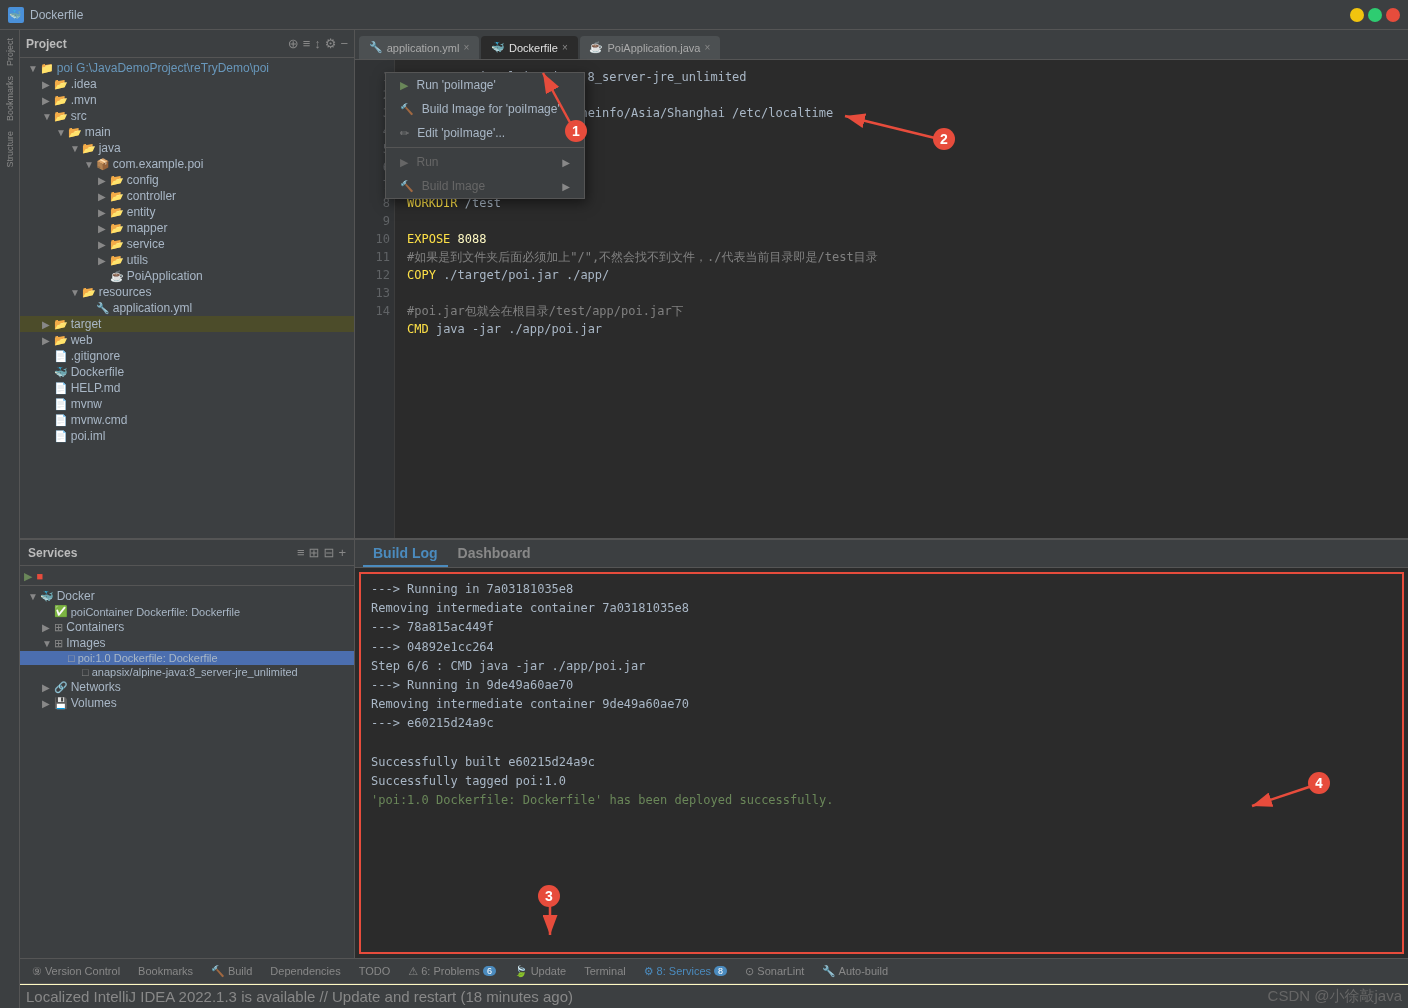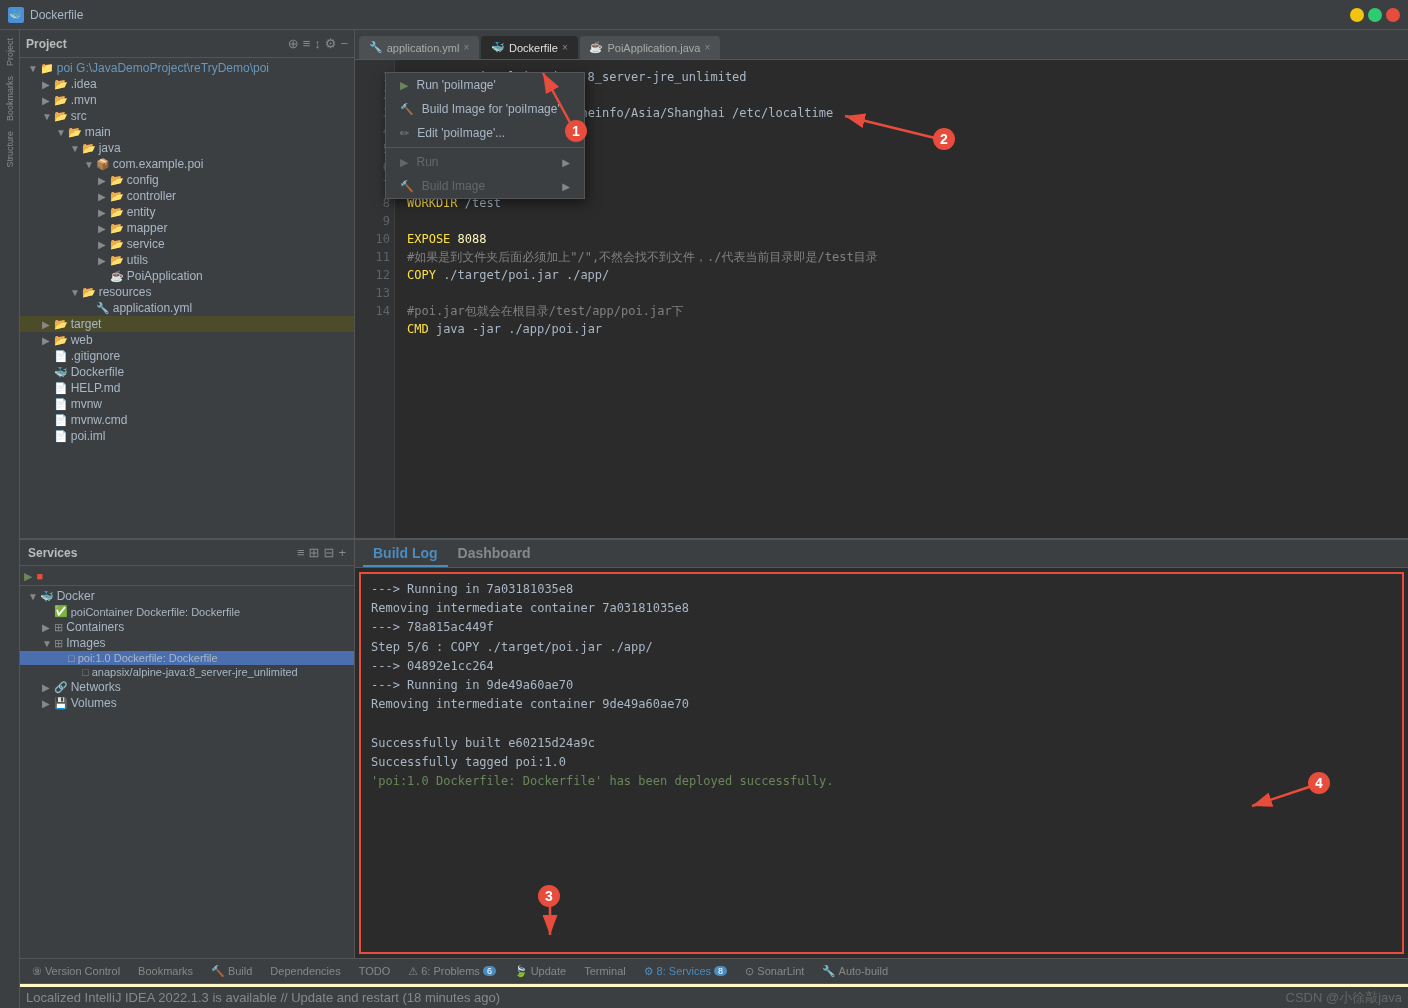--- a/index.html
+++ b/index.html
@@ -277,26 +277,26 @@
       background: #2b2b2b;
       position: relative;
     }
     .log-line { color: #a9b7c6; }
     .log-line-green { color: #6a8759; }
 
     
     #status-bar {
       height: 24px;
       background: #3c3f41;
-      border-top: 3px solid #fef9c3;
+      border-top: 1px solid #fef9c3;
       display: flex;
       align-items: center;
       padding: 0 6px;
       gap: 12px;
-      font-size: 13px;
+      font-size: 15px;
       color: #888;
     }
     .status-item {
       display: flex;
       align-items: center;
       gap: 3px;
       cursor: pointer;
     }
 
     
@@ -698,24 +698,25 @@
               <span>Build Log</span>
             </div>
             <div class="build-tab">
               <span>Dashboard</span>
             </div>
           </div>
           <div id="build-log-content">
             <div class="log-line"> ---&gt; Running in 7a03181035e8</div>
             <div class="log-line">Removing intermediate container 7a03181035e8</div>
             <div class="log-line"> ---&gt; 78a815ac449f</div>
-            <div class="log-line">Step 5/6 : COPY ./target/poi.jar ./app/</div>
             <div class="log-line"> ---&gt; 04892e1cc264</div>
+            <div class="log-line">Step 6/6 : CMD java -jar ./app/poi.jar</div>
             <div class="log-line"> ---&gt; Running in 9de49a60ae70</div>
             <div class="log-line">Removing intermediate container 9de49a60ae70</div>
+            <div class="log-line"> ---&gt; e60215d24a9c</div>
             <br>
             <div class="log-line">Successfully built e60215d24a9c</div>
             <div class="log-line">Successfully tagged poi:1.0</div>
             <div class="log-line-green">'poi:1.0 Dockerfile: Dockerfile' has been deployed successfully.</div>
 
             
             <div style="position:absolute; bottom:120px; right:60px; pointer-events:none; z-index:201;">
               <svg width="120" height="60">
                 <defs>
                   <marker id="arrowhead4" markerWidth="8" markerHeight="6" refX="8" refY="3" orient="auto">

